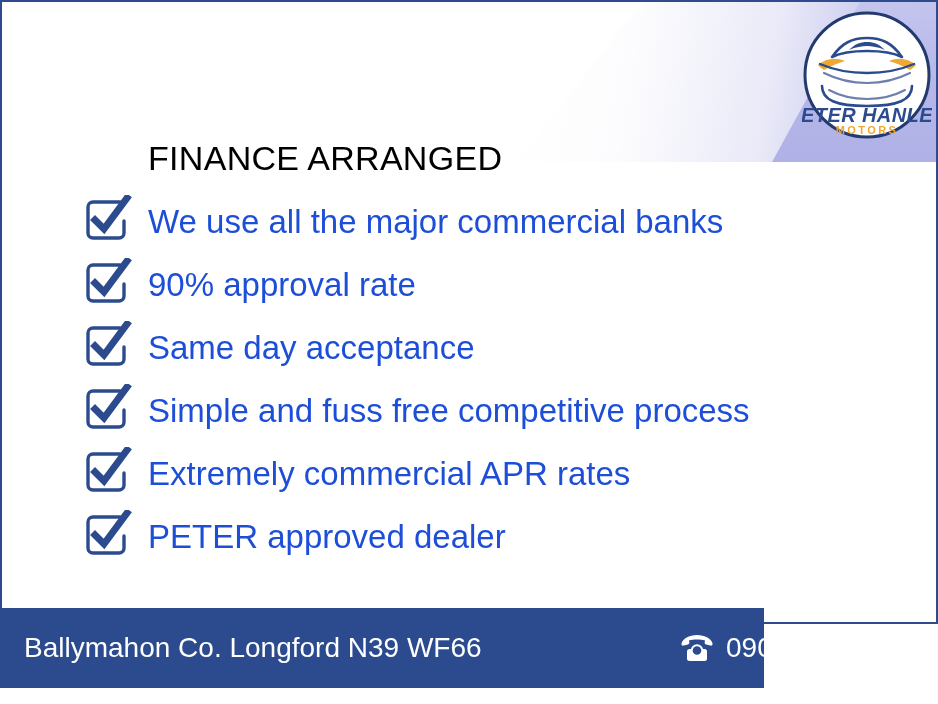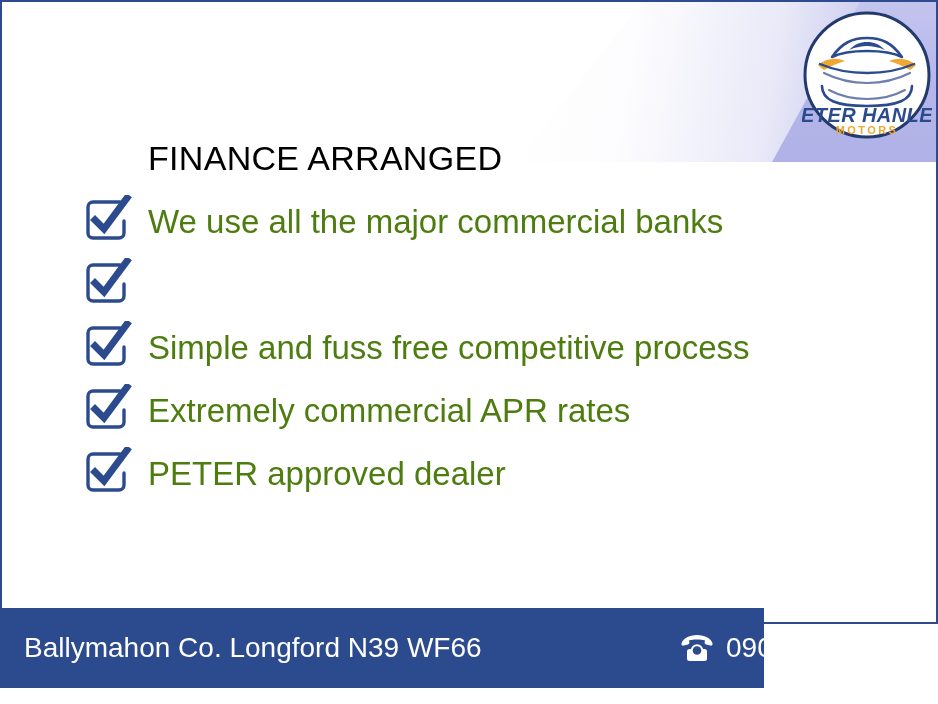--- a/index.html
+++ b/index.html
@@ -100,21 +100,21 @@
     width: 52px;
     height: 50px;
     margin-right: 14px;
     position: relative;
     top: -2px;
   }
   .cbox svg { display: block; width: 52px; height: 50px; }
   .itext {
     font-size: 33px;
     line-height: 40px;
-    color: #4d7c0f;
+    color: #1d4ed8;
     font-weight: 400;
     white-space: nowrap;
   }
 
   
   .footer {
     position: absolute;
     left: 0;
     top: 608px;
     width: 764px;
@@ -197,22 +197,32 @@
         <span class="itext">We use all the major commercial banks</span>
       </div>
 
       <div class="item">
         <span class="cbox">
           <svg viewBox="0 0 52 50" xmlns="http://www.w3.org/2000/svg">
             <path d="M38 7 H11 A5 5 0 0 0 6 12 V38 A5 5 0 0 0 11 43 H37 A5 5 0 0 0 42 38 V26" fill="none" stroke="#2c4b8e" stroke-width="3.4" stroke-linecap="round" stroke-linejoin="round"></path>
             <path d="M13 25 L22 34 L45 3" fill="none" stroke="#2c4b8e" stroke-width="7" stroke-linecap="square" stroke-linejoin="miter"></path>
           </svg>
         </span>
-      </div>
-
+        <span class="itext">90% approval rate</span>
+      </div>
+
+      <div class="item">
+        <span class="cbox">
+          <svg viewBox="0 0 52 50" xmlns="http://www.w3.org/2000/svg">
+            <path d="M38 7 H11 A5 5 0 0 0 6 12 V38 A5 5 0 0 0 11 43 H37 A5 5 0 0 0 42 38 V26" fill="none" stroke="#2c4b8e" stroke-width="3.4" stroke-linecap="round" stroke-linejoin="round"></path>
+            <path d="M13 25 L22 34 L45 3" fill="none" stroke="#2c4b8e" stroke-width="7" stroke-linecap="square" stroke-linejoin="miter"></path>
+          </svg>
+        </span>
+        <span class="itext">Same day acceptance</span>
+      </div>
 
       <div class="item">
         <span class="cbox">
           <svg viewBox="0 0 52 50" xmlns="http://www.w3.org/2000/svg">
             <path d="M38 7 H11 A5 5 0 0 0 6 12 V38 A5 5 0 0 0 11 43 H37 A5 5 0 0 0 42 38 V26" fill="none" stroke="#2c4b8e" stroke-width="3.4" stroke-linecap="round" stroke-linejoin="round"></path>
             <path d="M13 25 L22 34 L45 3" fill="none" stroke="#2c4b8e" stroke-width="7" stroke-linecap="square" stroke-linejoin="miter"></path>
           </svg>
         </span>
         <span class="itext">Simple and fuss free competitive process</span>
       </div>

